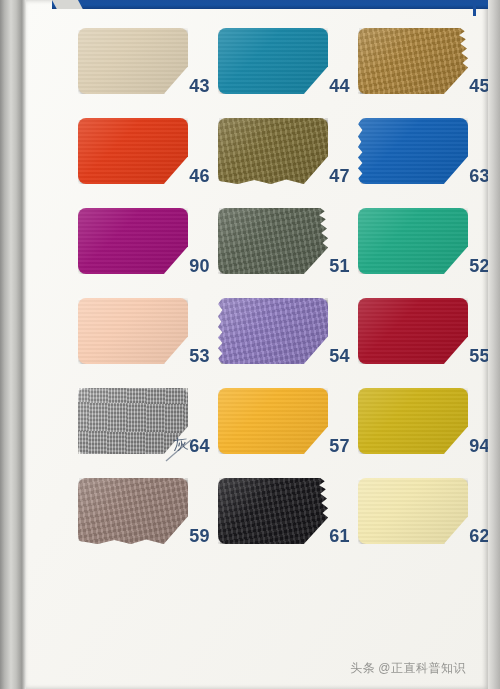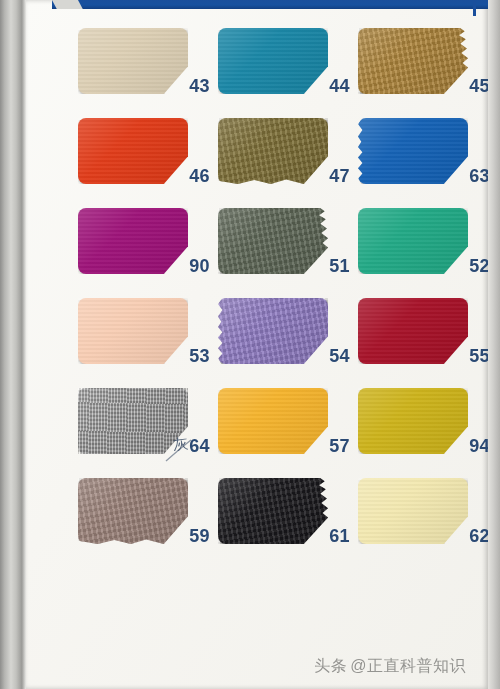--- a/index.html
+++ b/index.html
@@ -210,21 +210,21 @@
     opacity: 0.55;
     pointer-events: none;
   }
 
   
   .watermark {
     position: absolute;
     right: 22px;
     bottom: 12px;
     font-family: "Liberation Sans", sans-serif;
-    font-size: 16px;
+    font-size: 12px;
     color: #8d8d8a;
     letter-spacing: 0.5px;
     opacity: 0.92;
     white-space: nowrap;
   }
   .watermark .wm-brand { margin-right: 3px; }
 </style>
 </head>
 <body>
 

